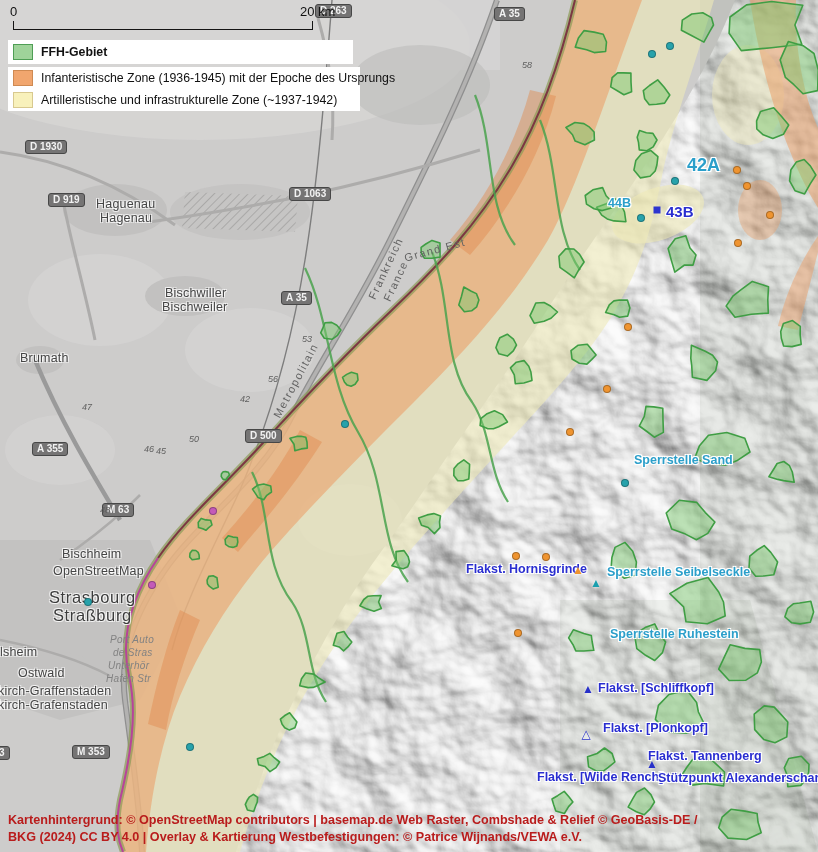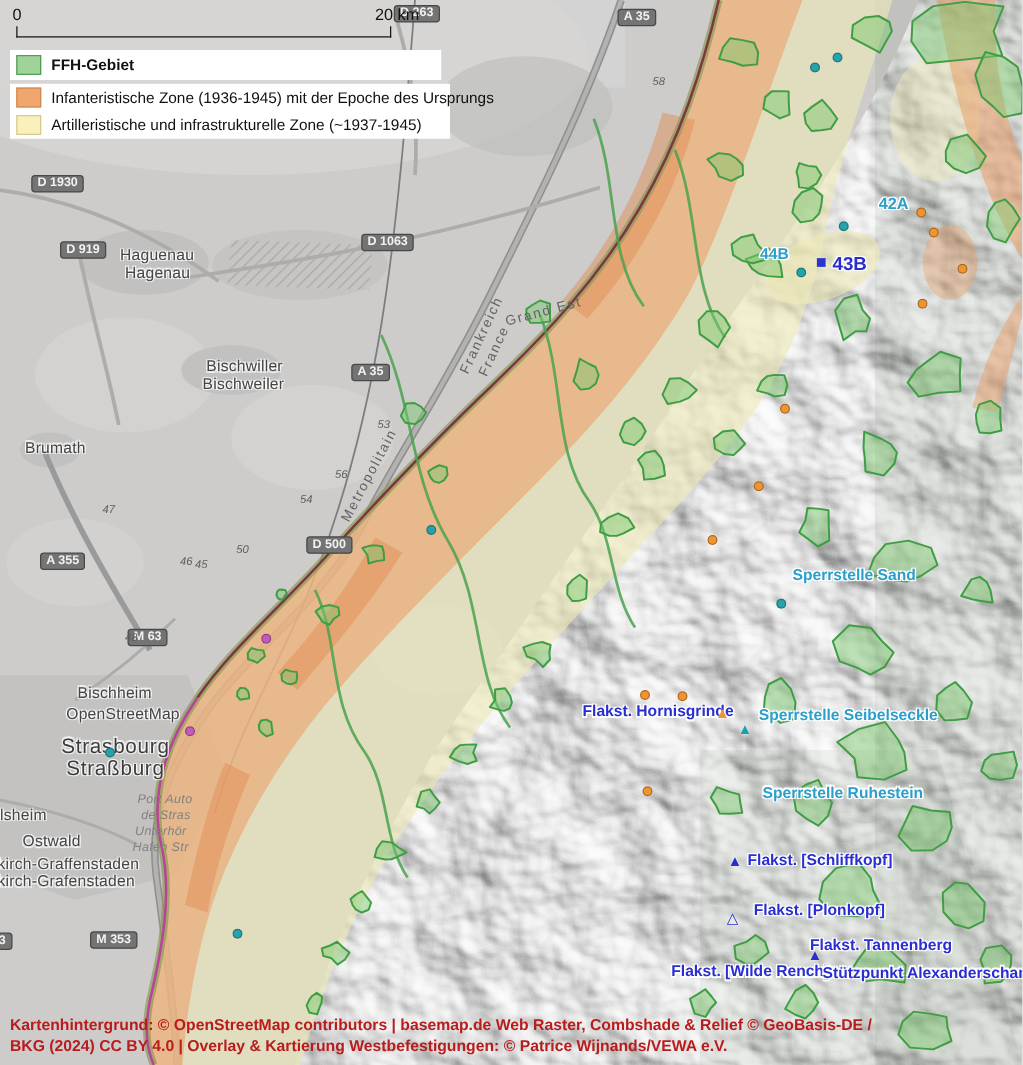--- a/index.html
+++ b/index.html
@@ -221,21 +221,21 @@
       <span class="city" style="left: 162px; top: 300px;">Bischweiler</span>
       <span class="city" style="left: 20px; top: 351px;">Brumath</span>
       <span class="city" style="left: 62px; top: 547px;">Bischheim</span>
       <span class="city" style="left: 53px; top: 564px;">OpenStreetMap</span>
       <span class="city big" style="left: 49px; top: 588px;">Strasbourg</span>
       <span class="city big" style="left: 53px; top: 606px;">Straßburg</span>
       <span class="city" style="left: 0px; top: 645px;">lsheim</span>
       <span class="city" style="left: 18px; top: 666px;">Ostwald</span>
       <span class="city" style="left: -2px; top: 684px;">kirch-Graffenstaden</span>
       <span class="city" style="left: -2px; top: 698px;">kirch-Grafenstaden</span>
-      <span class="fort cyan" style="left: 703px; top: 155px; font-size: 13px; text-align: right;">42A</span>
+      <span class="fort cyan" style="left: 687px; top: 155px; font-size: 18px; text-align: right;">42A</span>
       <span class="fort cyan" style="left: 608px; top: 196px; font-size: 12.5px;">44B</span>
       <span class="fort blue" style="left: 666px; top: 203px; font-size: 15px;">43B</span>
       <span class="fort cyan" style="left: 634px; top: 453px; font-size: 12.5px;">Sperrstelle Sand</span>
       <span class="fort blue" style="left: 466px; top: 562px; font-size: 12.5px;">Flakst. Hornisgrinde</span>
       <span class="fort cyan" style="left: 607px; top: 565px; font-size: 12.5px;">Sperrstelle Seibelseckle</span>
       <span class="fort cyan" style="left: 610px; top: 627px; font-size: 12.5px;">Sperrstelle Ruhestein</span>
       <span class="fort blue" style="left: 598px; top: 681px; font-size: 12.5px;">Flakst. [Schliffkopf]</span>
       <span class="fort blue" style="left: 603px; top: 721px; font-size: 12.5px;">Flakst. [Plonkopf]</span>
       <span class="fort blue" style="left: 648px; top: 749px; font-size: 12.5px;">Flakst. Tannenberg</span>
       <span class="fort blue" style="left: 537px; top: 770px; font-size: 12.5px;">Flakst. [Wilde Rench]</span>
@@ -244,21 +244,21 @@
       <span class="area" style="left: 366px; top: 296px; transform: rotate(-65deg);">Frankreich</span>
       <span class="area" style="left: 381px; top: 298px; transform: rotate(-65deg);">France</span>
       <span class="area" style="left: 271px; top: 414px; transform: rotate(-62deg);">Metropolitain</span>
       <span class="area it" style="left: 110px; top: 634px;">Port Auto</span>
       <span class="area it" style="left: 113px; top: 647px;">de Stras</span>
       <span class="area it" style="left: 108px; top: 660px;">Unterhör</span>
       <span class="area it" style="left: 106px; top: 673px;">Hafen Str</span>
       <span class="rn" style="left: 478px; top: 60px;">58</span>
       <span class="rn" style="left: 258px; top: 334px;">53</span>
       <span class="rn" style="left: 224px; top: 374px;">56</span>
-      <span class="rn" style="left: 196px; top: 394px;">54</span>
+      <span class="rn" style="left: 196px; top: 394px;">42</span>
       <span class="rn" style="left: 145px; top: 434px;">50</span>
       <span class="rn" style="left: 38px; top: 402px;">47</span>
       <span class="rn" style="left: 100px; top: 444px;">46</span>
       <span class="rn" style="left: 112px; top: 446px;">45</span>
       <span class="rn" style="left: 56px; top: 505px;">48</span>
       <div class="dot" style="left: 670px; top: 46px; background: rgb(39, 162, 171);"></div>
       <div class="dot" style="left: 652px; top: 54px; background: rgb(39, 162, 171);"></div>
       <div class="dot" style="left: 675px; top: 181px; background: rgb(39, 162, 171);"></div>
       <div class="dot" style="left: 641px; top: 218px; background: rgb(39, 162, 171);"></div>
       <div class="dot" style="left: 625px; top: 483px; background: rgb(39, 162, 171);"></div>
@@ -298,21 +298,21 @@
         <span class="lbl bold">FFH-Gebiet</span>
       </div>
     </div>
     <div class="box box2">
       <div class="legend-row">
         <span class="swatch" style="background: rgb(241, 166, 110); border-color: rgb(207, 138, 82);"></span>
         <span class="lbl">Infanteristische Zone (1936-1945) mit der Epoche des Ursprungs</span>
       </div>
       <div class="legend-row">
         <span class="swatch" style="background: rgb(248, 241, 187); border-color: rgb(216, 201, 143);"></span>
-        <span class="lbl">Artilleristische und infrastrukturelle Zone (~1937-1945)</span>
+        <span class="lbl">Artilleristische und infrastrukturelle Zone (~1937-1942)</span>
       </div>
     </div>
   </div>
 
   <div class="attribution">
     <div>Kartenhintergrund: © OpenStreetMap contributors | basemap.de Web Raster, Combshade &amp; Relief © GeoBasis-DE /</div>
     <div>BKG (2024) CC BY 4.0 | Overlay &amp; Kartierung Westbefestigungen: © Patrice Wijnands/VEWA e.V.</div>
   </div>
 
 </div>

